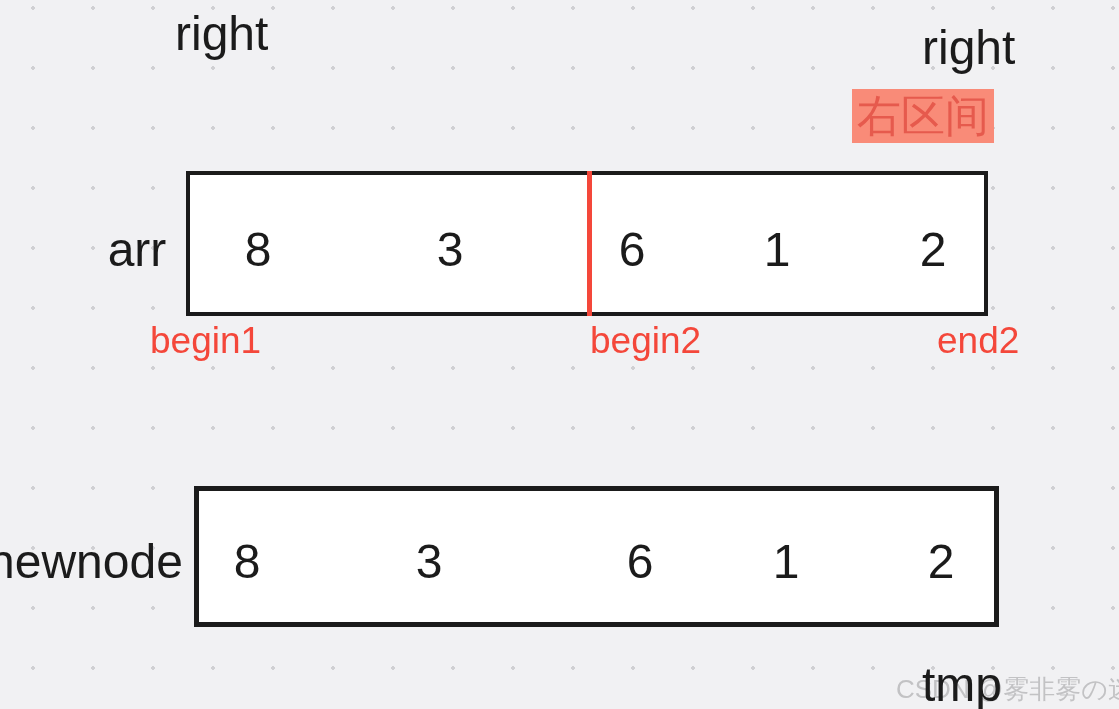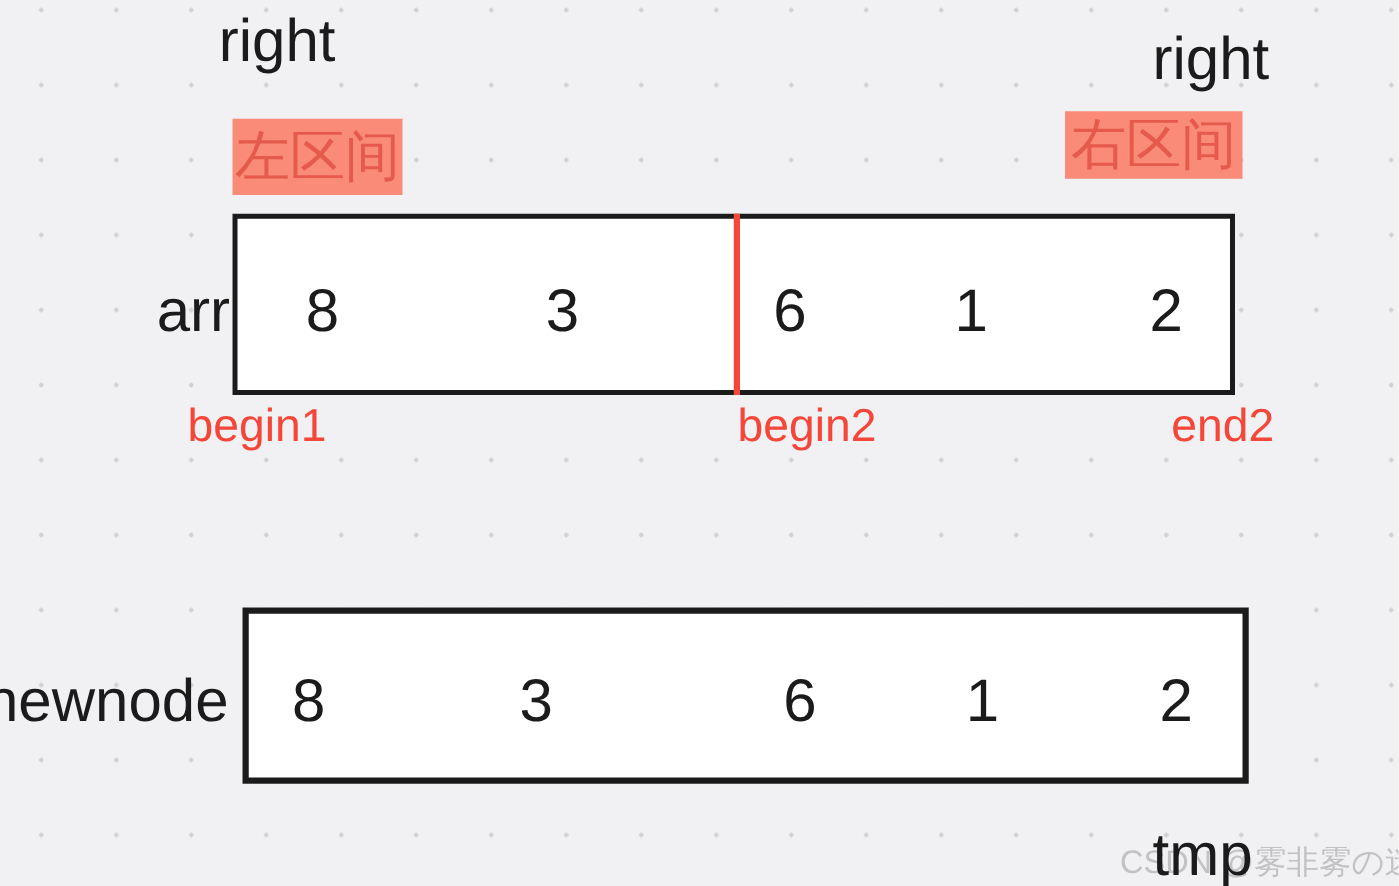--- a/index.html
+++ b/index.html
@@ -28,39 +28,38 @@
   }
   .num{
     position:absolute;font-size:48px;line-height:1;
     transform:translateX(-50%);z-index:1;
   }
   .divider{
     position:absolute;left:587px;top:171px;width:5px;height:145px;
     background:var(--red,#f4473a);z-index:2;
   }
   .ptr{position:absolute;top:322px;font-size:37px;line-height:1;color:var(--red,#f4473a);white-space:nowrap;}
-  .arr-name{left:90px;top:226px;width:94px;text-align:right;}
+  .arr-name{left:90px;top:226px;width:94px;text-align:center;}
   .arr-box{left:186px;top:171px;width:802px;height:145px;}
   .newnode-name{left:-12px;top:538px;}
   .newnode-box{left:194px;top:486px;width:805px;height:141px;border-width:5px;}
   .tmp-label{left:922px;top:661px;z-index:2;}
   .watermark{
     position:absolute;left:896px;top:674px;font-size:26px;line-height:1.2;
     color:var(--watermark,#c2c2c4);white-space:nowrap;z-index:1;
   }
 </style>
 </head>
 <body>
 
 <div class="canvas">
 
   <div class="txt" style="left:175px;top:10px">right</div>
   <div class="txt" style="left:922px;top:24px">right</div>
 
-  <div class="hl" style="left:186px;top:95px;width:136px;height:61px">左区间</div>
   <div class="hl" style="left:852px;top:89px;width:142px;height:54px">右区间</div>
 
   <div class="txt arr-name">arr</div>
   <div class="box arr-box"></div>
   <div class="divider"></div>
   <span class="num" style="left:258px;top:226px">8</span>
   <span class="num" style="left:450px;top:226px">3</span>
   <span class="num" style="left:632px;top:226px">6</span>
   <span class="num" style="left:777px;top:226px">1</span>
   <span class="num" style="left:933px;top:226px">2</span>

